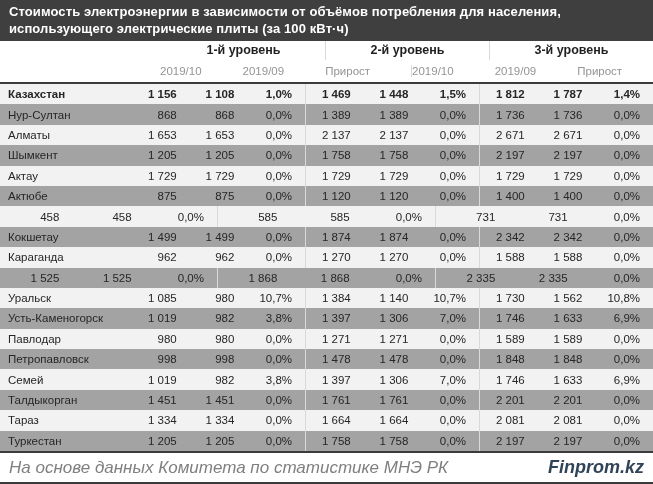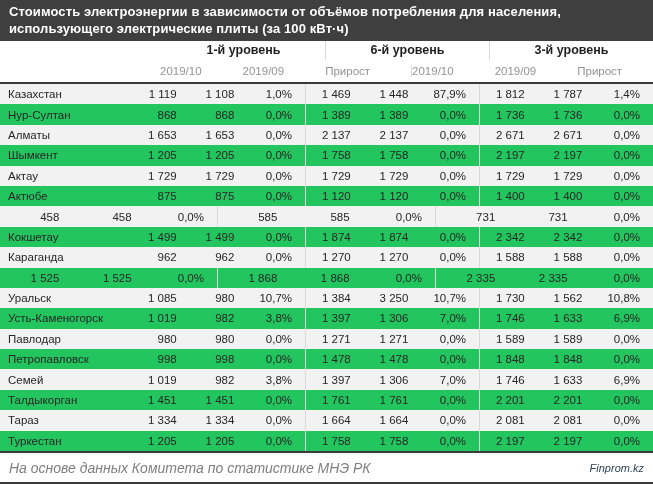--- a/index.html
+++ b/index.html
@@ -43,87 +43,87 @@
     font-size: 11.5px; color: #949494;
   }
 
   
   .tbody {
     border-top: 2px solid #3b3b3b;
     border-bottom: 2px solid #3b3b3b;
     height: 371px; flex: 0 0 auto;
     display: flex; flex-direction: column;
   }
-  .trow { display: flex; flex: 1; align-items: center; background: #22c55e; }
+  .trow { display: flex; flex: 1; align-items: center; background: #a3a3a3; }
   .trow.stripe { background: #f2f2f2; }
-  .trow.bold { font-weight: normal; justify-content: flex-end; }
+  .trow.bold { font-weight: bold; }
   .trow .name-col {
     font-size: 11.5px; color: #262626;
     white-space: nowrap; overflow: hidden;
   }
   .cell {
     flex: 1; text-align: right; padding-right: 13px;
     font-size: 11.5px; color: #262626;
     align-self: stretch; display: flex; align-items: center; justify-content: flex-end;
   }
 
   
   .footer {
     flex: 1;
     display: flex; align-items: center; justify-content: space-between;
     padding: 0 9px 0 9px;
     border-bottom: 2px solid #3b3b3b;
     background: #fff;
   }
   .src {
-    font-size: 14px; font-style: italic; color: #7f7f7f;
+    font-size: 17px; font-style: italic; color: #7f7f7f;
   }
   .brand {
-    font-size: 11px; font-style: italic; font-weight: normal; color: #2f4459;
+    font-size: 18px; font-style: italic; font-weight: bold; color: #2f4459;
   }
 </style>
 </head>
 <body>
 
 <div class="page">
 
   <div class="titlebar">
     <div class="tline">Стоимость электроэнергии в зависимости от объёмов потребления для населения,</div>
     <div class="tline">использующего электрические плиты (за 100 кВт·ч)</div>
   </div>
 
   <div class="hdr-groups">
     <div class="name-col"></div>
     <div class="grp">1-й уровень</div>
-    <div class="grp gsep">6-й уровень</div>
+    <div class="grp gsep">2-й уровень</div>
     <div class="grp gsep">3-й уровень</div>
   </div>
 
   <div class="hdr-sub">
     <div class="name-col"></div>
     <div class="sub">2019/10</div>
     <div class="sub">2019/09</div>
     <div class="sub">Прирост</div>
     <div class="sub gsep">2019/10</div>
     <div class="sub">2019/09</div>
     <div class="sub">Прирост</div>
     <div class="sub gsep">2019/10</div>
     <div class="sub">019/09</div>
     <div class="sub">Прирост</div>
   </div>
 
   <div class="tbody">
       <div class="trow stripe bold">
         <div class="name-col">Казахстан</div>
-        <div class="cell">1 119</div>
+        <div class="cell">1 156</div>
         <div class="cell">1 108</div>
         <div class="cell">1,0%</div>
         <div class="cell gsep">1 469</div>
         <div class="cell">1 448</div>
-        <div class="cell">87,9%</div>
+        <div class="cell">1,5%</div>
         <div class="cell gsep">1 812</div>
         <div class="cell">1 787</div>
         <div class="cell">1,4%</div>
       </div>
       <div class="trow">
         <div class="name-col">Нур-Султан</div>
         <div class="cell">868</div>
         <div class="cell">868</div>
         <div class="cell">0,0%</div>
         <div class="cell gsep">1 389</div>
@@ -226,21 +226,21 @@
         <div class="cell gsep">2 335</div>
         <div class="cell">2 335</div>
         <div class="cell">0,0%</div>
       </div>
       <div class="trow stripe">
         <div class="name-col">Уральск</div>
         <div class="cell">1 085</div>
         <div class="cell">980</div>
         <div class="cell">10,7%</div>
         <div class="cell gsep">1 384</div>
-        <div class="cell">3 250</div>
+        <div class="cell">1 140</div>
         <div class="cell">10,7%</div>
         <div class="cell gsep">1 730</div>
         <div class="cell">1 562</div>
         <div class="cell">10,8%</div>
       </div>
       <div class="trow">
         <div class="name-col">Усть-Каменогорск</div>
         <div class="cell">1 019</div>
         <div class="cell">982</div>
         <div class="cell">3,8%</div>

